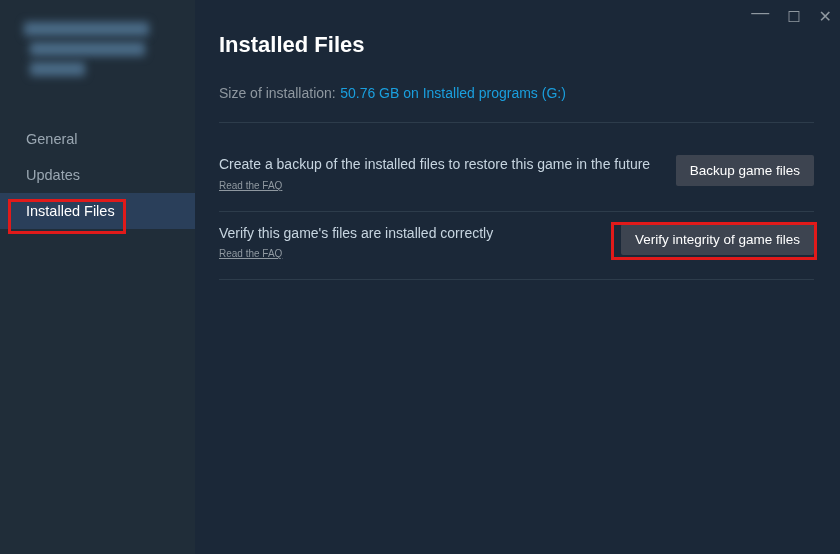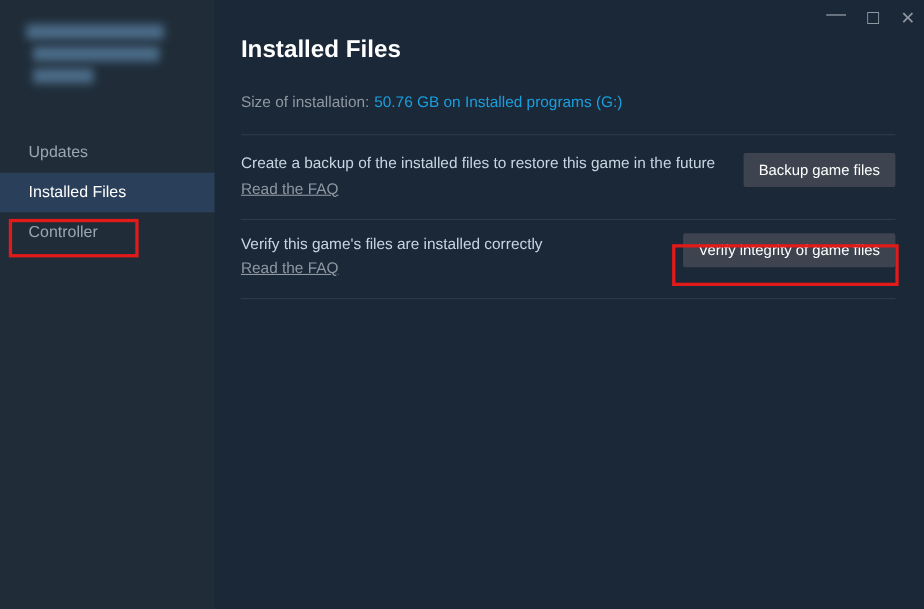--- a/index.html
+++ b/index.html
@@ -82,21 +82,21 @@
       font-size: 22px;
       font-weight: bold;
       margin-bottom: 26px;
     }
     .size-row {
       display: flex;
       align-items: center;
       justify-content: space-between;
       padding-bottom: 20px;
       border-bottom: 1px solid #2d3c4b;
-      margin-bottom: 4px;
+      margin-bottom: 20px;
     }
     .size-label { color: #8f98a0; font-size: 14px; }
     .size-link { color: #1a9fde; font-size: 14px; text-decoration: none; }
     .btn {
       background: #3d4450;
       color: #ffffff;
       border: none;
       padding: 8px 14px;
       font-size: 13.5px;
       cursor: pointer;
@@ -104,41 +104,41 @@
     }
     .action-row {
       display: flex;
       align-items: flex-start;
       justify-content: center;
       padding: 12px 0 18px 0;
       border-bottom: 1px solid #2d3c4b;
     }
     .action-text { flex: 1; padding-right: 20px; }
     .action-desc { color: #c7d5e0; font-size: 14px; line-height: 1.4; }
-    .faq-link { color: #8f98a0; font-size: 14px; text-decoration: underline; cursor: pointer; display: inline-block; margin-top: 4px; }
+    .faq-link { color: #8f98a0; font-size: 10px; text-decoration: underline; cursor: pointer; display: inline-block; margin-top: 4px; }
   </style>
 </head>
 <body>
 
 <div class="window-controls">
   <span class="min">—</span>
   <span>☐</span>
   <span class="close">✕</span>
 </div>
 
 <div class="sidebar">
   <div class="game-title-block">
     <div class="blur-line l1"></div>
     <div class="blur-line l2"></div>
     <div class="blur-line l3"></div>
   </div>
   <div class="nav">
+    <div class="nav-item">General</div>
     <div class="nav-item">Updates</div>
     <div class="nav-item active">Installed Files</div>
-    <div class="nav-item">Controller</div>
   </div>
 </div>
 
 <div class="highlight-red sidebar-hl"></div>
 <div class="highlight-red verify-hl"></div>
 
 <div class="main">
   <h1 class="page-title">Installed Files</h1>
 
   <div class="size-row">

